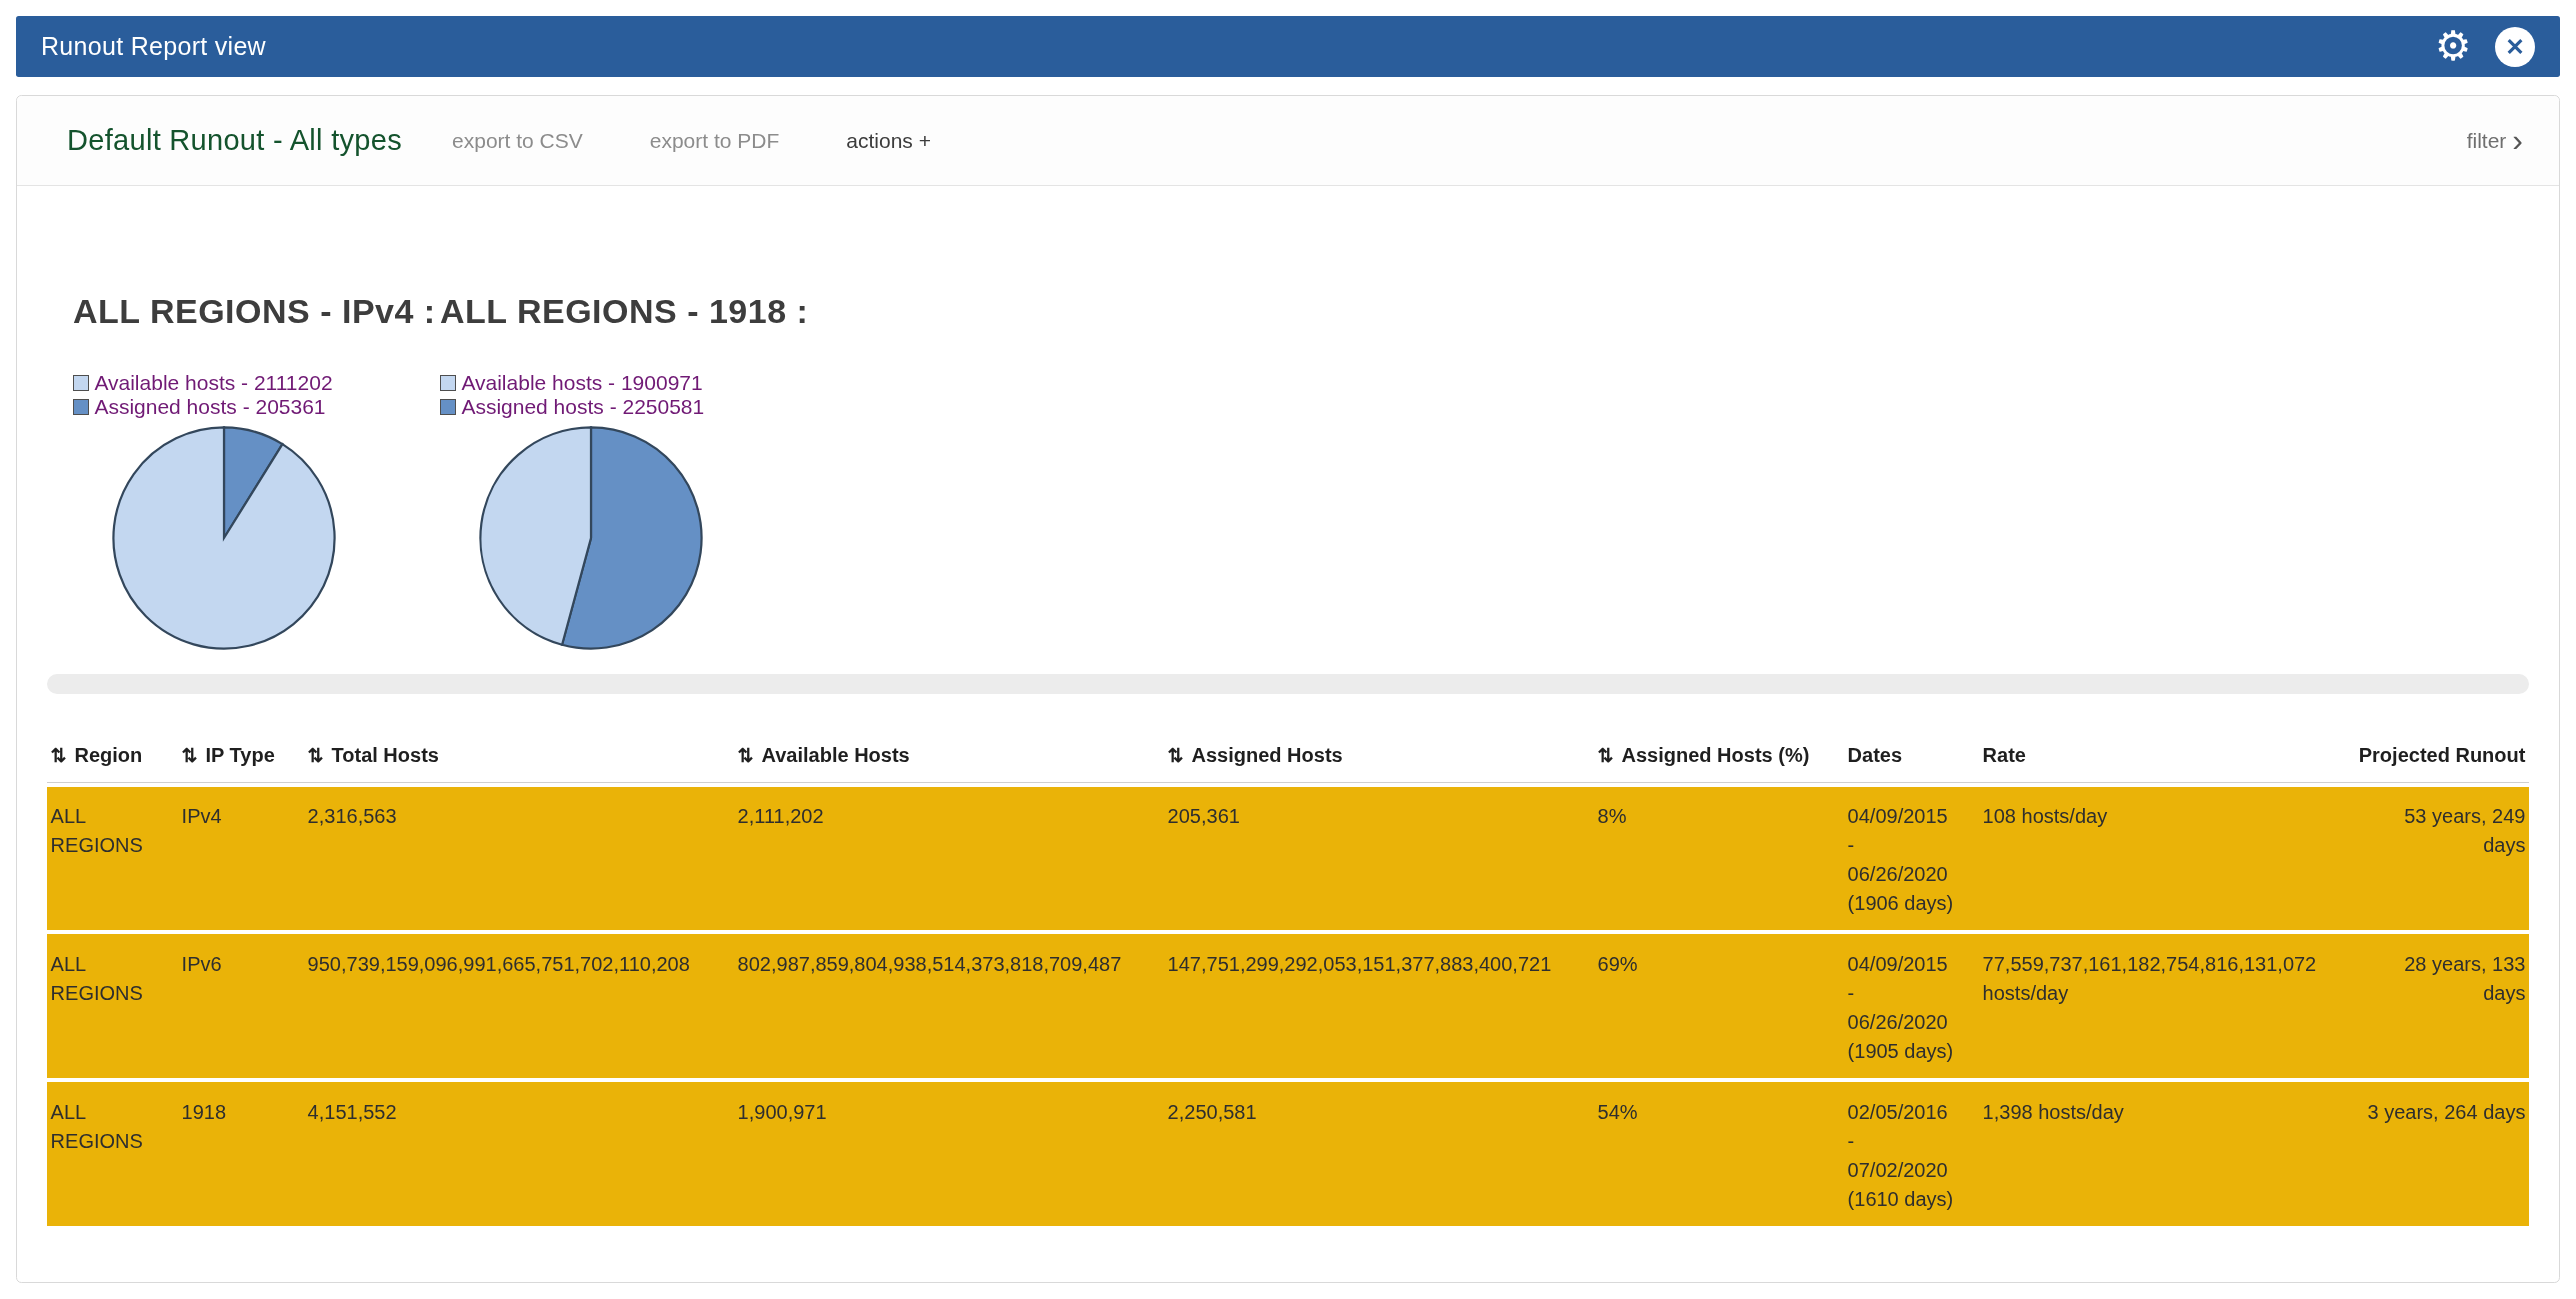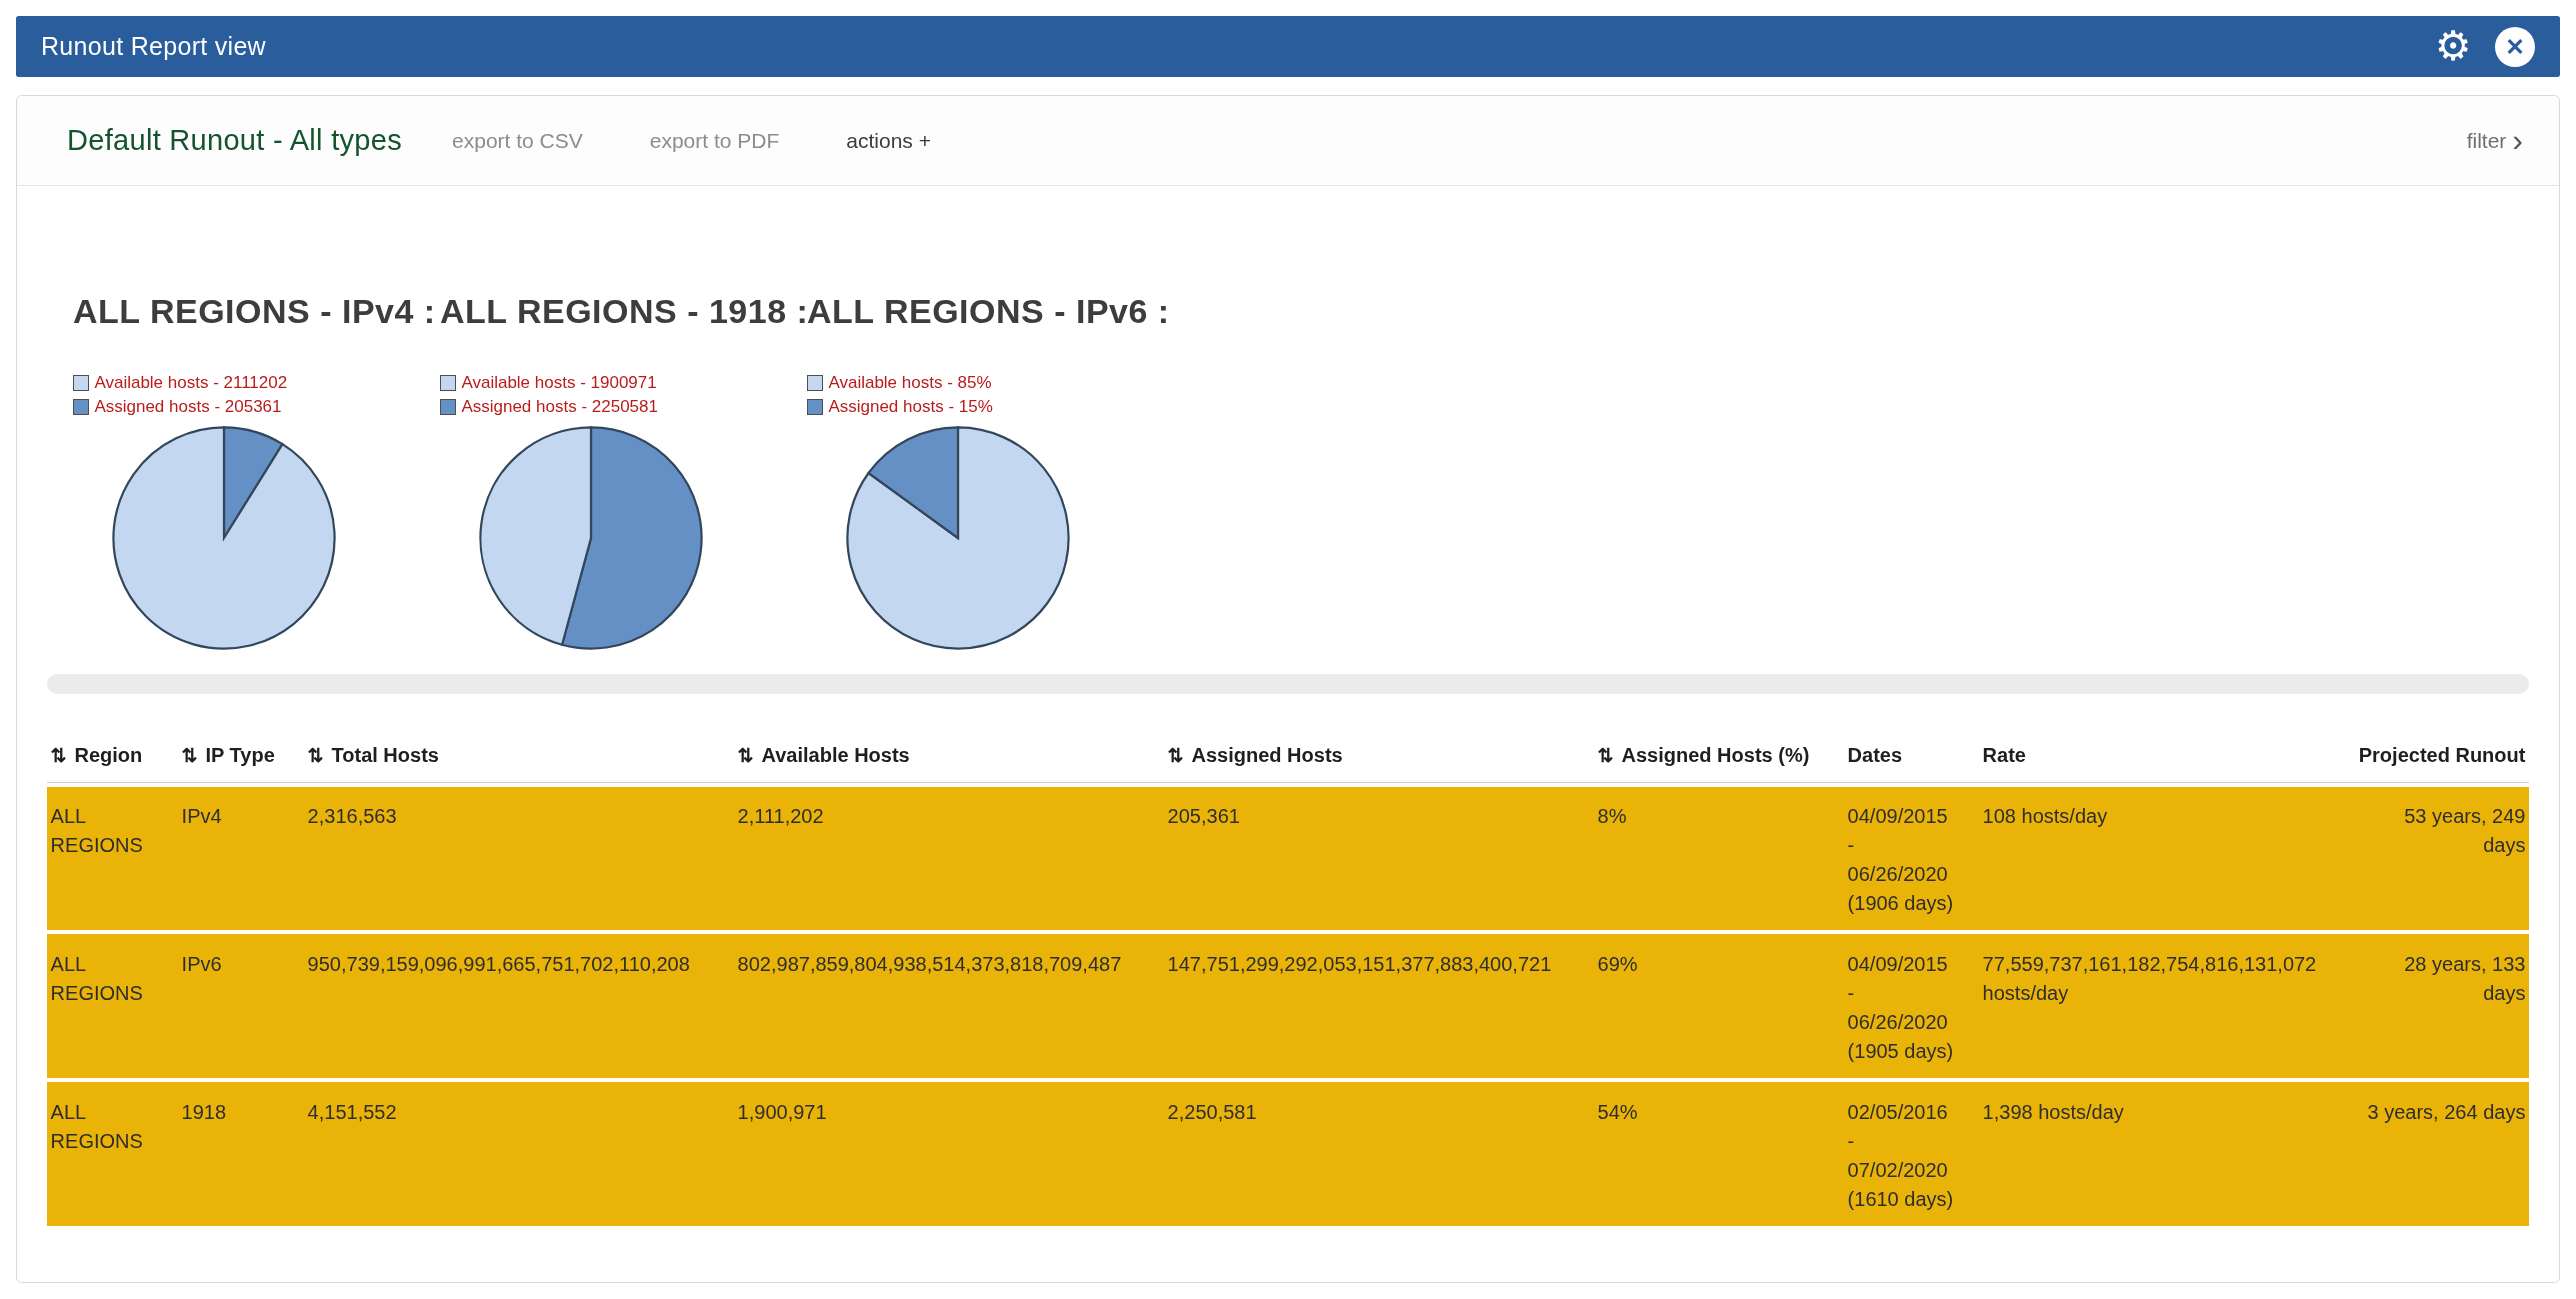--- a/index.html
+++ b/index.html
@@ -54,21 +54,21 @@
   .filter { margin-left: auto; display: flex; align-items: center; gap: 6px; font-size: 21px; color: #6f6f6f; }
   .filter .chev { font-size: 32px; line-height: 0.8; color: #555; }
   
   .charts { display: flex; padding-left: 56px; }
   .chart { width: 335px; margin-right: 32px; }
   .chart h2 {
     font-size: 34px; font-weight: bold; color: #3d3d3d;
     letter-spacing: 0.5px; margin: 106px 0 40px;
     white-space: nowrap;
   }
-  .legend-item { display: flex; align-items: center; height: 24px; font-size: 17px; color: #b91c1c; }
+  .legend-item { display: flex; align-items: center; height: 24px; font-size: 21px; color: #701a75; }
   .swatch { width: 16px; height: 16px; border: 0.9px solid #4e4e4e; margin-right: 5.4px; flex: none; }
   .pie { width: 230px; height: 230px; margin: 3.6px 0 0 36px; }
   
   .hscroll { height: 20px; background: #ececec; border-radius: 10px; margin: 21.6px 30px 0; cursor: pointer; }
   
   .table-wrap { margin: 50px 30px 0; padding-bottom: 52px; }
   table { width: 100%; border-collapse: separate; border-spacing: 0; table-layout: fixed; }
   th {
     text-align: left; font-size: 20px; font-weight: bold; color: #1f1f1f;
     padding: 0 14.4px 14.4px 3.6px; border-bottom: 1.8px solid #cfcfcf;
@@ -142,37 +142,20 @@
           <span class="swatch" style="background: rgb(101, 144, 197);"></span>
           <span>Assigned hosts - 2250581</span>
         </div>
       </div>
       <div class="pie"><svg viewBox="0 0 260 260" width="230" height="230">
             <path d="M 130 130 L 130.00 5.00 A 125 125 0 1 1 97.31 250.65 Z" fill="#6590c5" stroke="#33475c" stroke-width="2.5"></path>
             <path d="M 130 130 L 97.31 250.65 A 125 125 0 0 1 130.00 5.00 Z" fill="#c3d7f0" stroke="#33475c" stroke-width="2.5"></path>
           </svg></div>
     </div>
 
-    <div class="chart">
-      <h2>ALL REGIONS - IPv6 :</h2>
-      <div class="legend">
-        <div class="legend-item">
-          <span class="swatch" style="background: rgb(195, 215, 240);"></span>
-          <span>Available hosts - 85%</span>
-        </div>
-        <div class="legend-item">
-          <span class="swatch" style="background: rgb(101, 144, 197);"></span>
-          <span>Assigned hosts - 15%</span>
-        </div>
-      </div>
-      <div class="pie"><svg viewBox="0 0 260 260" width="230" height="230">
-            <path d="M 130 130 L 130.00 5.00 A 125 125 0 1 1 28.87 56.53 Z" fill="#c3d7f0" stroke="#33475c" stroke-width="2.5"></path>
-            <path d="M 130 130 L 28.87 56.53 A 125 125 0 0 1 130.00 5.00 Z" fill="#6590c5" stroke="#33475c" stroke-width="2.5"></path>
-          </svg></div>
-    </div>
 
   </div>
 
   <div class="hscroll"></div>
 
   <div class="table-wrap">
     <table>
       <colgroup>
         <col style="width:131px">
           <col style="width:126px">

